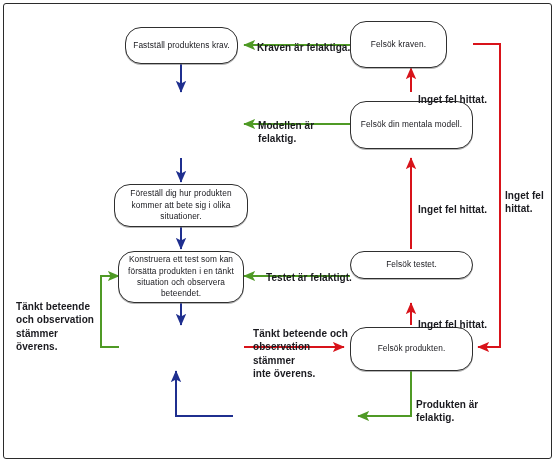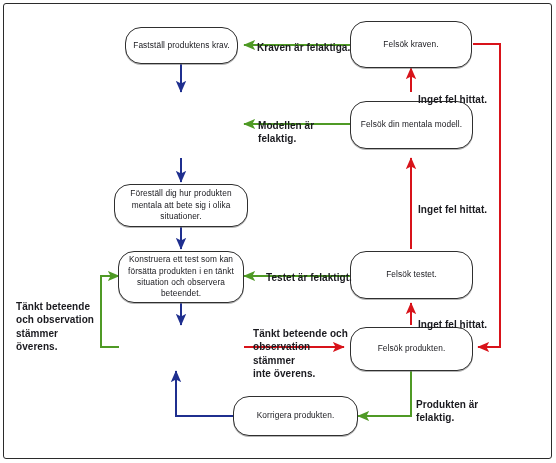--- a/index.html
+++ b/index.html
@@ -105,41 +105,38 @@
       <path d="M473,44 L500,44 L500,347 L478,347" marker-end="url(#ah-red)"></path>
     </g>
   </svg>
 
   <div class="node" style="left:125px; top:27px; width:113px; height:37px;">
     <span>Fastställ produktens krav.</span>
   </div>
 
 
   <div class="node" style="left:114px; top:184px; width:134px; height:43px;">
-    <span>Föreställ dig hur produkten mentala att bete sig i olika situationer.</span>
+    <span>Föreställ dig hur produkten kommer att bete sig i olika situationer.</span>
   </div>
 
   <div class="node" style="left:118px; top:251px; width:126px; height:52px;">
     <span>Konstruera ett test som kan försätta produkten i en tänkt situation och observera beteendet.</span>
   </div>
 
 
-  <div class="node" style="left:233px; top:396px; width:125px; height:40px;">
-    <span>Korrigera produkten.</span>
-  </div>
 
-  <div class="node" style="left:350px; top:21px; width:122px; height:47px;">
+  <div class="node" style="left:350px; top:21px; width:97px; height:47px;">
     <span>Felsök kraven.</span>
   </div>
 
   <div class="node" style="left:350px; top:101px; width:123px; height:48px;">
     <span>Felsök din mentala modell.</span>
   </div>
 
-  <div class="node" style="left:350px; top:251px; width:123px; height:48px;">
+  <div class="node" style="left:350px; top:251px; width:123px; height:28px;">
     <span>Felsök testet.</span>
   </div>
 
   <div class="node" style="left:350px; top:327px; width:123px; height:44px;">
     <span>Felsök produkten.</span>
   </div>
 
   <div class="edge-label" style="left:257px; top:28px; width:95px;">
     <span>Kraven är felaktiga.</span>
   </div>
@@ -157,20 +154,24 @@
   </div>
 
   <div class="edge-label" style="left:418px; top:190px; width:80px;">
     <span>Inget fel hittat.</span>
   </div>
 
   <div class="edge-label" style="left:418px; top:305px; width:80px;">
     <span>Inget fel hittat.</span>
   </div>
 
+  <div class="edge-label" style="left:505px; top:176px; width:44px;">
+    <span>Inget fel
+hittat.</span>
+  </div>
 
   <div class="edge-label" style="left:253px; top:314px; width:100px;">
     <span>Tänkt beteende och
 observation stämmer
 inte överens.</span>
   </div>
 
   <div class="edge-label" style="left:16px; top:287px; width:84px;">
     <span>Tänkt beteende
 och observation

